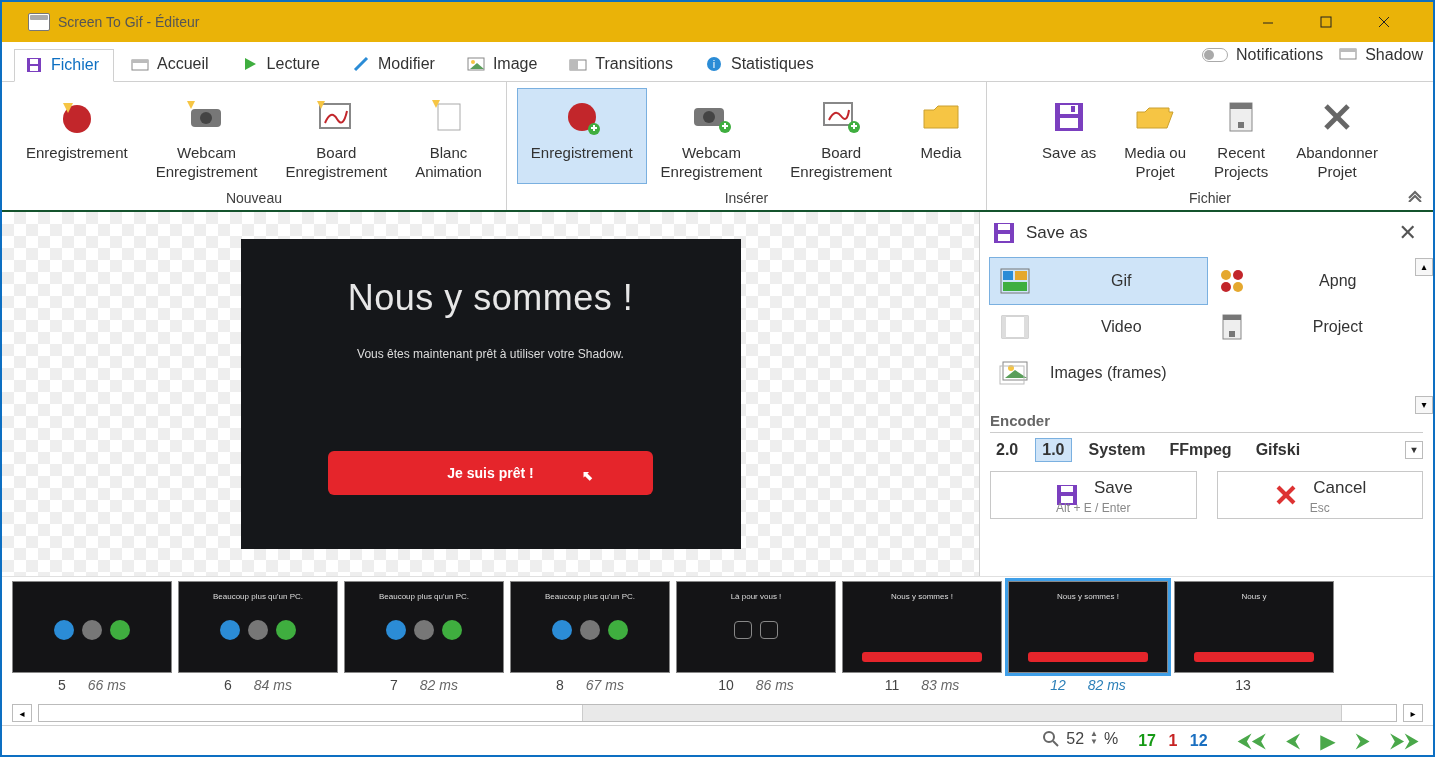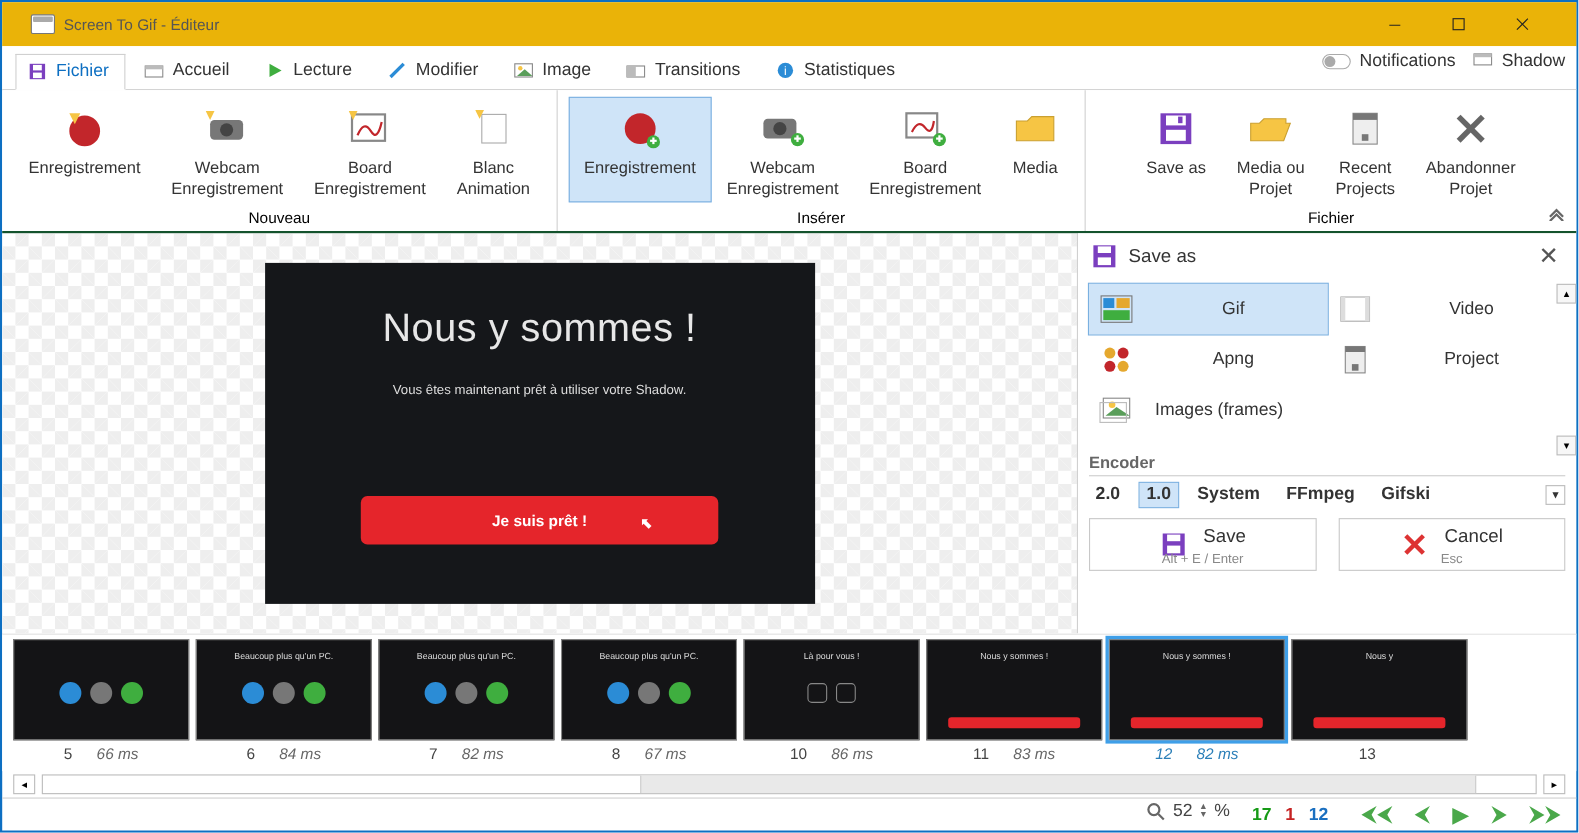--- a/index.html
+++ b/index.html
@@ -25,21 +25,21 @@
 .toggle { width:26px; height:14px; border:1px solid #aaa; border-radius:7px; position:relative; }
 .toggle::after{content:""; width:10px; height:10px; background:#aaa; border-radius:50%; position:absolute; left:1px; top:1px;}
 
 .ribbon-body { display:flex; border-bottom:2px solid #14532d; background:#fff; position: relative; }
 .rgroup { display:flex; flex-direction:column; align-items:center; border-right:1px solid #d0d0d0; padding: 6px 10px 4px 10px; }
 .rgroup.noborder { border-right:none; }
 .rbtns { display:flex; gap:0; }
 .rbtn { display:flex; flex-direction:column; align-items:center; padding:8px 14px 2px 14px; text-align:center; font-size:15px; color:#333; line-height:1.25; }
 .rbtn.sel { background:#cfe4f8; border:1px solid #7ab0e0; padding:7px 13px 1px 13px; }
 .ricon { width:42px; height:42px; display:flex; align-items:center; justify-content:center; margin-bottom:6px; }
-.glabel { font-size:14px; color:#000000; margin-top:6px; text-align:center;}
+.glabel { font-size:14px; color:#404040; margin-top:6px; text-align:center;}
 .ribbon-collapse { position:absolute; right:8px; bottom:4px; color:#666; }
 
 .workspace { flex:1; display:flex; overflow:hidden; }
 .canvas-area { flex:1; display:flex; align-items:center; justify-content:center; background-image:linear-gradient(45deg,#eee 25%,transparent 25%),linear-gradient(-45deg,#eee 25%,transparent 25%),linear-gradient(45deg,transparent 75%,#eee 75%),linear-gradient(-45deg,transparent 75%,#eee 75%); background-size:24px 24px; background-position:0 0,0 12px,12px -12px,-12px 0; background-color:#fff; border-right:1px solid #d0d0d0; }
 .canvas-frame { width:500px; height:310px; background:#15171a; color:#e7e7e7; display:flex; flex-direction:column; align-items:center; justify-content:flex-start; position:relative; font-family:Arial,sans-serif; }
 .canvas-frame .big { font-size:36px; font-weight:300; margin-top:38px; letter-spacing:0.5px; }
 .canvas-frame .small { font-size:12px; color:#ddd; margin-top:28px;text-align:right; }
 .canvas-frame .redbtn { margin-top:90px; width:325px; height:44px; background:#e5252b; color:#fff; border-radius:6px; display:flex; align-items:center; justify-content:center; font-size:14px; font-weight:bold; position:relative; }
 .canvas-frame .cursor { position:absolute; right:60px; bottom:12px; font-size:13px; color:#fff;}
 
@@ -391,38 +391,38 @@
                   <rect x="1" y="1" width="28" height="24" fill="none" stroke="#777"></rect>
                   <rect x="3" y="3" width="10" height="9" fill="#2b8cd6"></rect>
                   <rect x="15" y="3" width="12" height="9" fill="#e5a82e"></rect>
                   <rect x="3" y="14" width="24" height="9" fill="#3fae3f"></rect>
                 </svg>
               </span>
             <span class="ftxt">Gif</span>
           </div>
           <div class="fmt">
             <span class="ficon">
-                <svg width="30" height="26">
-                  <rect x="2" y="2" width="26" height="22" fill="#fff" stroke="#aaa"></rect>
-                  <rect x="2" y="2" width="4" height="22" fill="#ddd"></rect>
-                  <rect x="24" y="2" width="4" height="22" fill="#ddd"></rect>
-                </svg>
-              </span>
-            <span class="ftxt">Video</span>
-          </div>
-          <div class="fmt">
-            <span class="ficon">
                 <svg width="28" height="28">
                   <circle cx="8" cy="8" r="5" fill="#e5a82e"></circle>
                   <circle cx="20" cy="8" r="5" fill="#c2262b"></circle>
                   <circle cx="8" cy="20" r="5" fill="#c2262b"></circle>
                   <circle cx="20" cy="20" r="5" fill="#e5a82e"></circle>
                 </svg>
               </span>
             <span class="ftxt">Apng</span>
+          </div>
+          <div class="fmt">
+            <span class="ficon">
+                <svg width="30" height="26">
+                  <rect x="2" y="2" width="26" height="22" fill="#fff" stroke="#aaa"></rect>
+                  <rect x="2" y="2" width="4" height="22" fill="#ddd"></rect>
+                  <rect x="24" y="2" width="4" height="22" fill="#ddd"></rect>
+                </svg>
+              </span>
+            <span class="ftxt">Video</span>
           </div>
           <div class="fmt">
             <span class="ficon">
                 <svg width="26" height="28">
                   <rect x="4" y="2" width="18" height="24" fill="#eee" stroke="#888"></rect>
                   <rect x="4" y="2" width="18" height="5" fill="#777"></rect>
                   <rect x="10" y="18" width="6" height="6" fill="#777"></rect>
                 </svg>
               </span>
             <span class="ftxt">Project</span>

